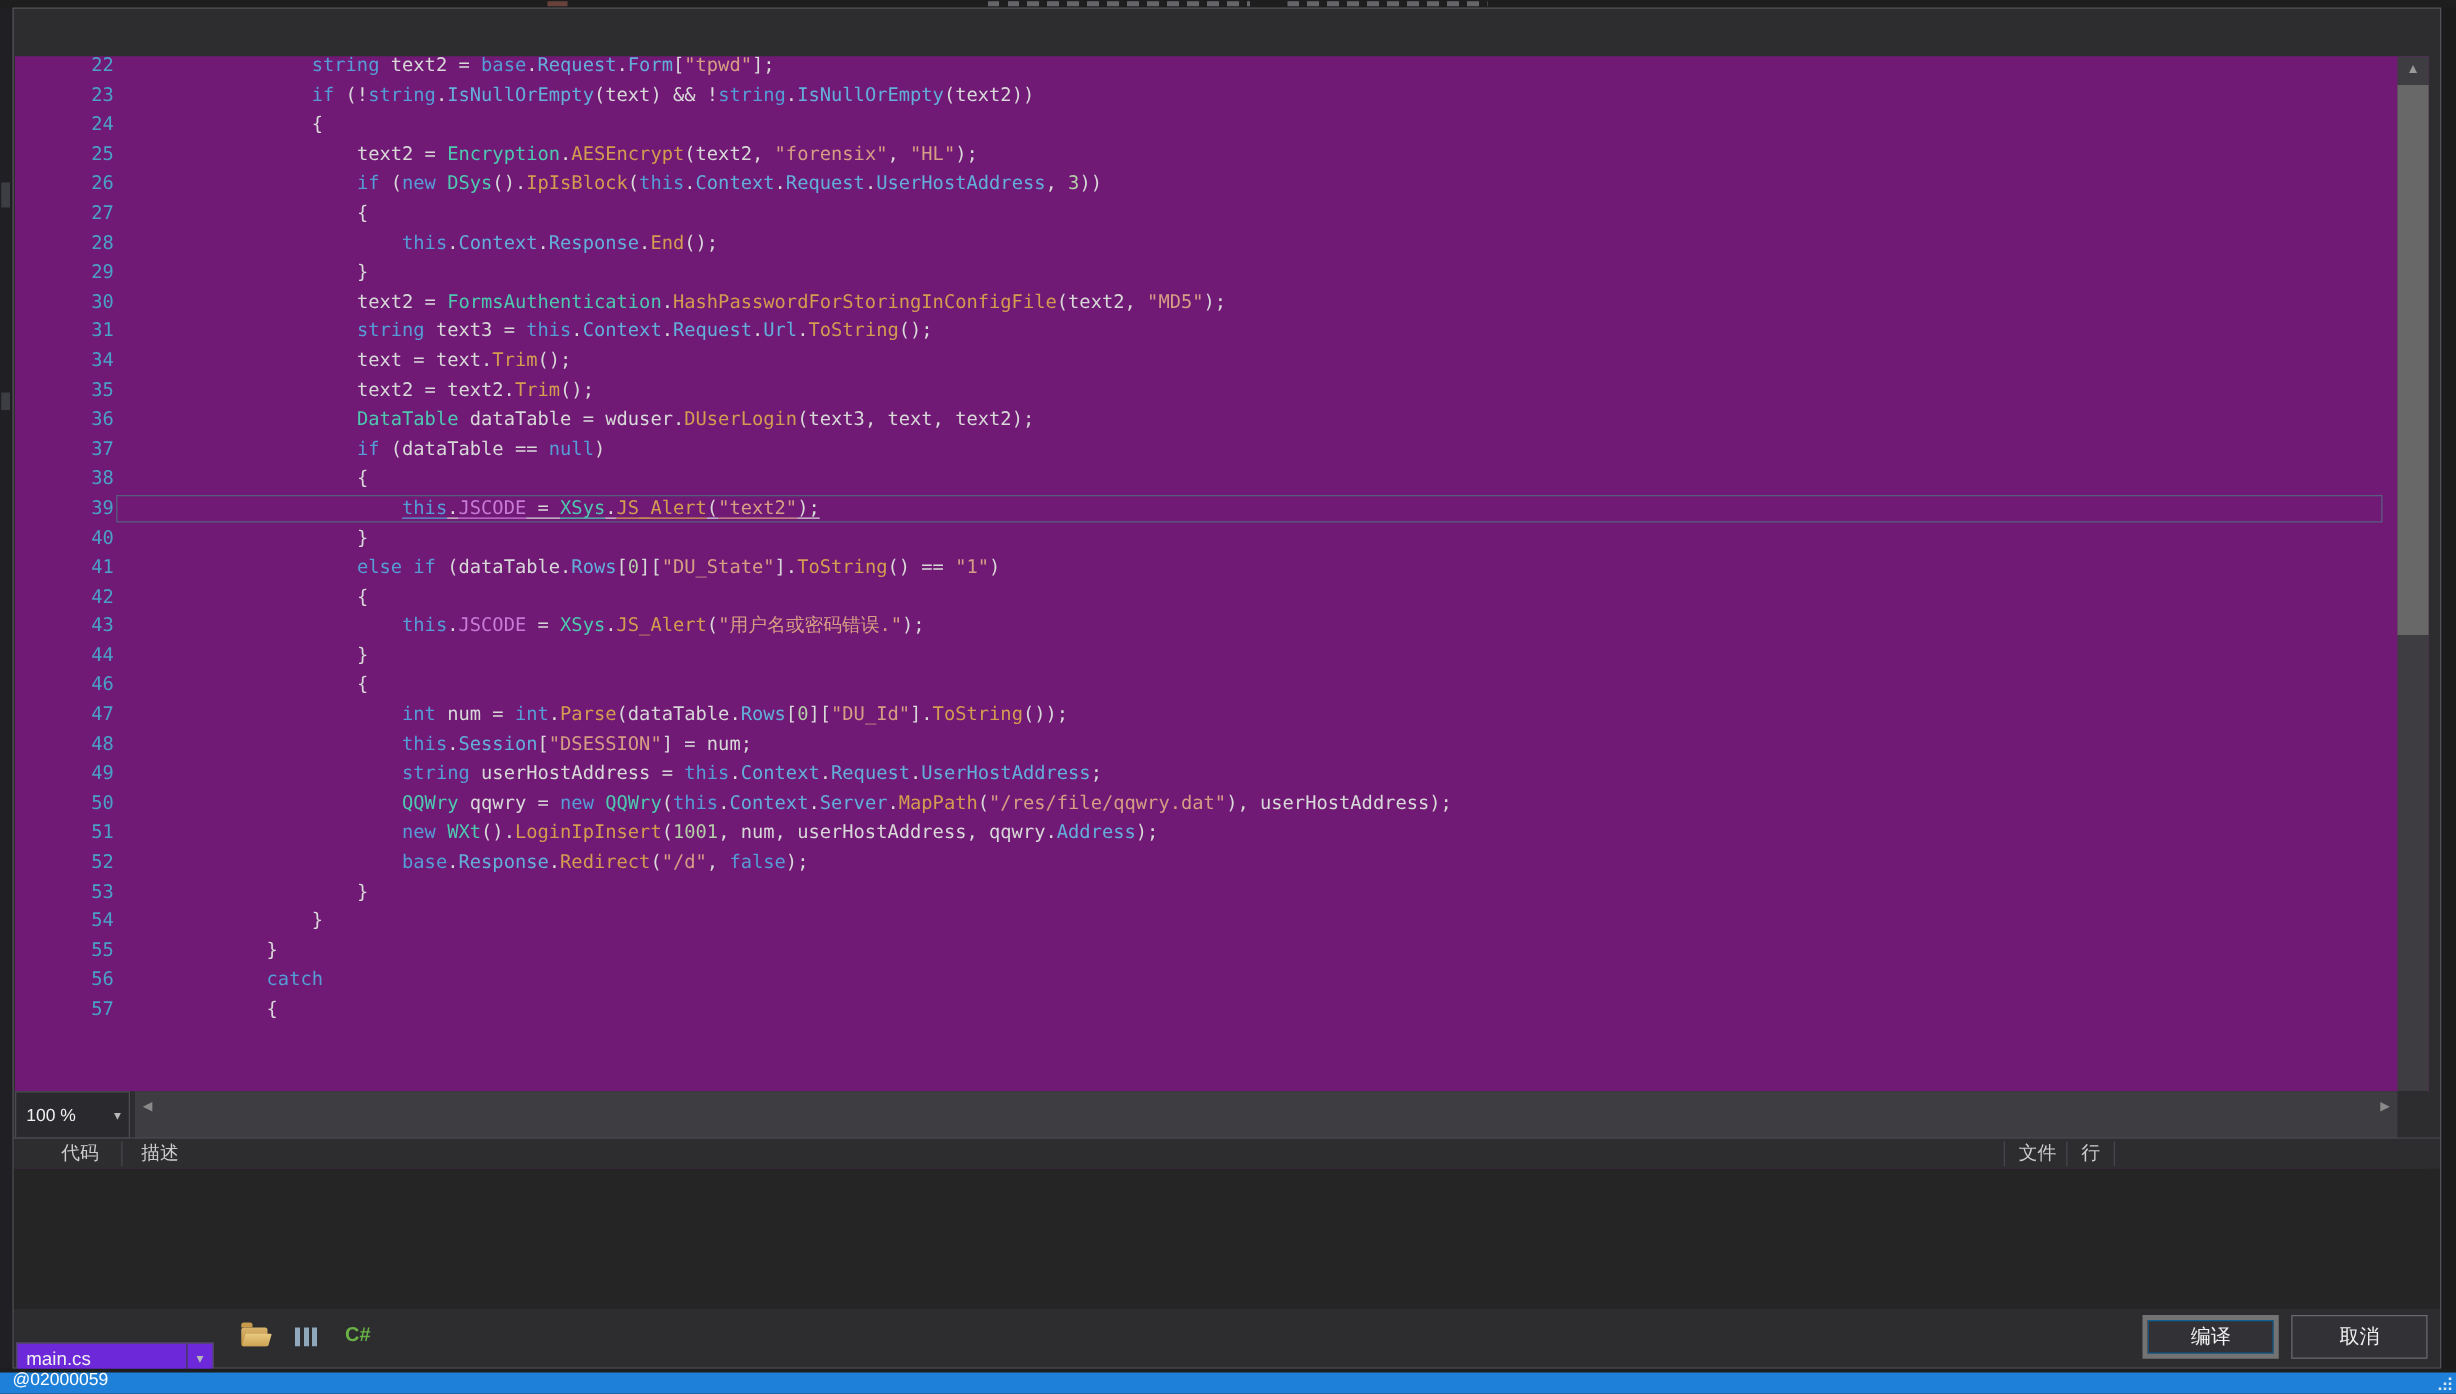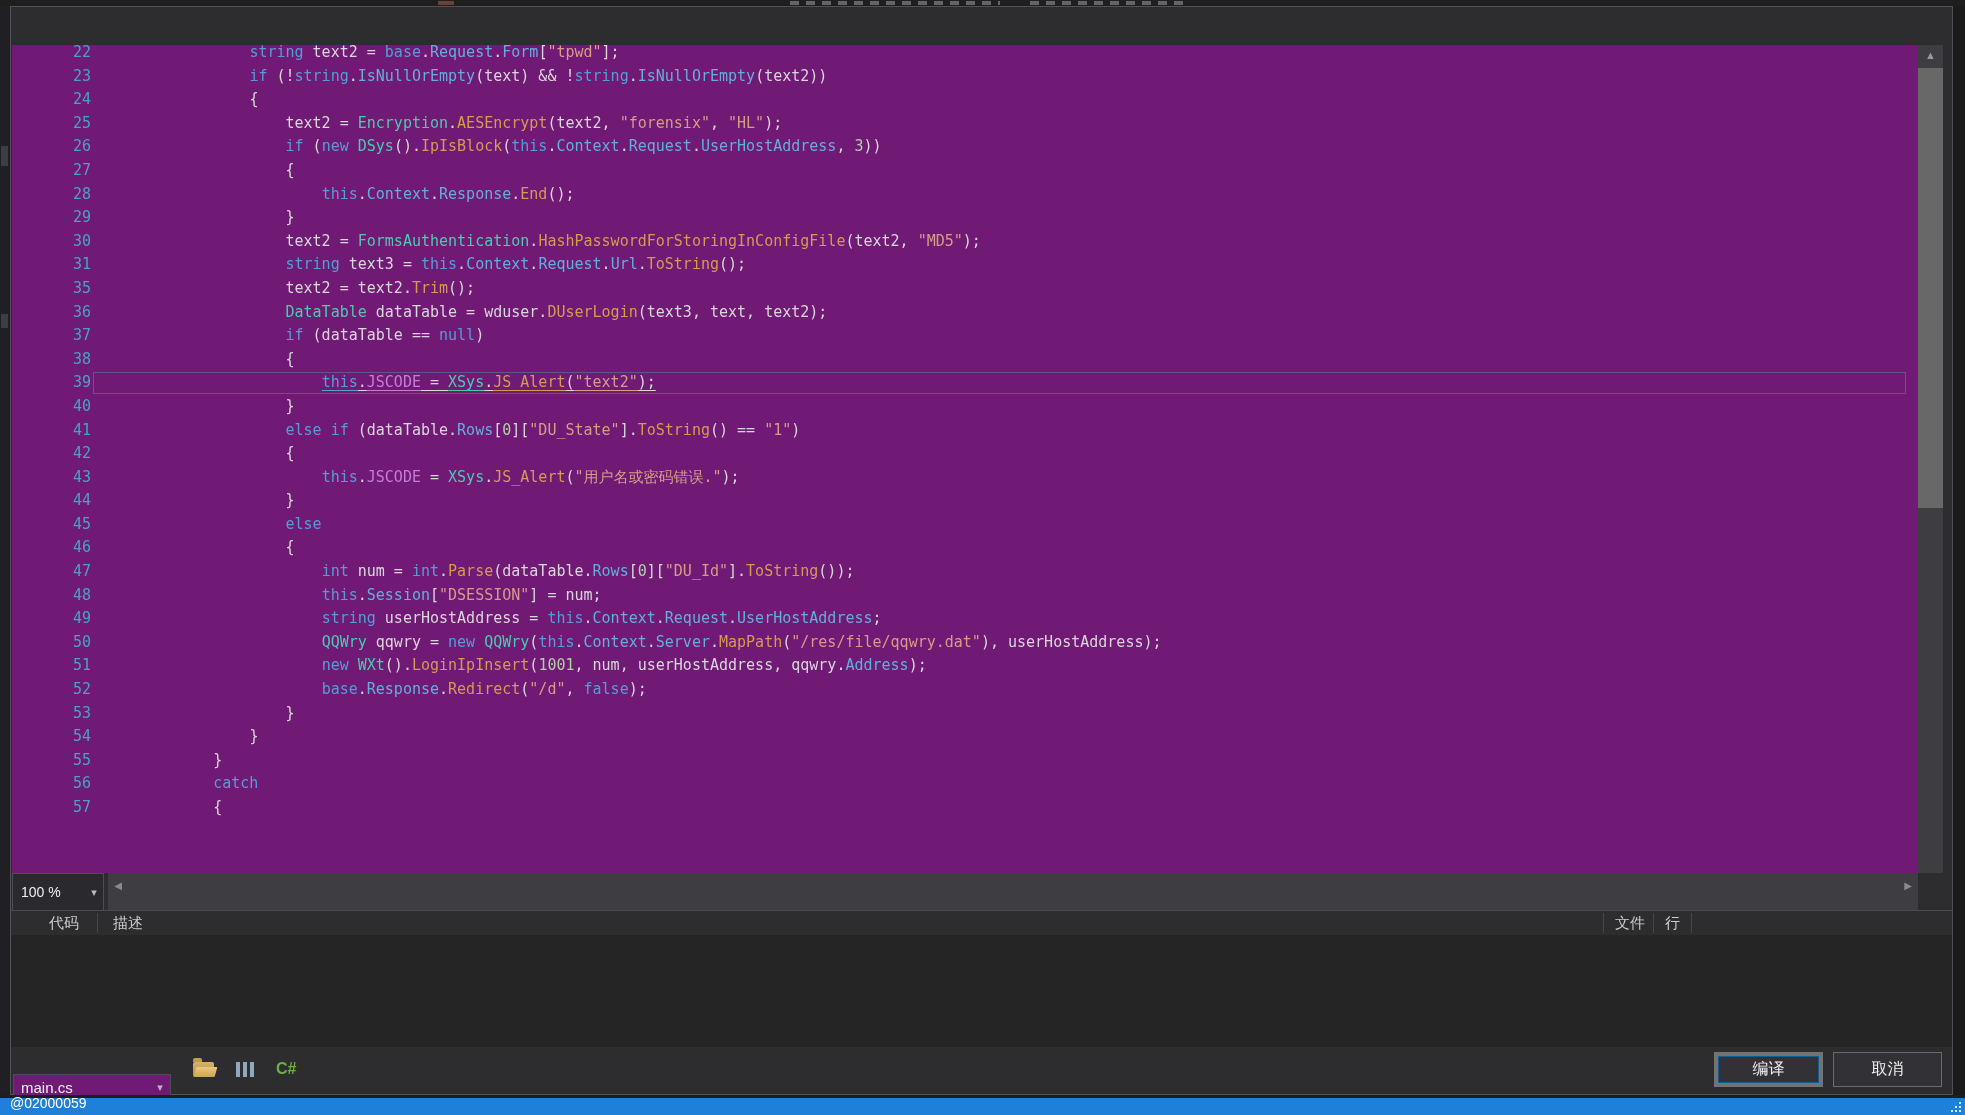--- a/index.html
+++ b/index.html
@@ -62,21 +62,21 @@
   .ehead .sep{position:absolute;top:2px;bottom:2px;width:1px;background:#46464c;}
   .c-code{left:38px;}  .s1{left:86px;}
   .c-desc{left:102px;} .s2{left:1592px;}
   .c-file{left:1604px;}.s3{left:1642px;}
   .c-line{left:1654px;}.s4{left:1680px;}
   .ebody{position:absolute;left:0;right:0;top:928px;height:112px;background:#252526;}
 
   
   .bottombar{position:absolute;left:0;right:0;top:1043px;height:38px;display:flex;align-items:center;
     padding:0 10px 0 2px;box-sizing:border-box;background:#2d2d30;}
-  .filecombo{flex:none;width:158px;height:27px;display:flex;align-items:center;background:#701a75;
+  .filecombo{flex:none;width:158px;height:27px;display:flex;align-items:center;background:#6d28d9;
     border:1px solid #4c4c52;box-sizing:border-box;color:#f0f0f0;font-size:15px;cursor:pointer;margin-top:36px;}
   .filecombo .fv{flex:1;padding-left:7px;}
   .filecombo .fa{flex:none;width:20px;text-align:center;color:#b8b8b8;font-size:11px;border-left:1px solid #3c3c42;line-height:25px;}
   .toolicon{flex:none;margin-left:22px;cursor:pointer;position:relative;}
   .folder{width:21px;height:15px;background:linear-gradient(180deg,#d9b36b,#b98e3e);border-radius:2px;}
   .folder::before{content:'';position:absolute;top:-4px;left:0;width:9px;height:4px;background:#c89b4c;border-radius:2px 2px 0 0;}
   .folder::after{content:'';position:absolute;left:2px;right:-2px;bottom:0;height:10px;
     background:linear-gradient(180deg,#e9c97f,#cda454);transform:skewX(-16deg);border-radius:1px;}
   .cols{width:18px;height:15px;background:repeating-linear-gradient(90deg,#8fa8bc 0 4px,transparent 4px 7px);}
   .lang{flex:none;margin-left:22px;color:#69b045;font-weight:bold;font-size:16px;cursor:default;}
@@ -117,31 +117,31 @@
           <div class="line"><span class="ln">22</span><span class="code"><span class="tok ind">            </span><span class="tok k">string</span><span class="tok pl"> text2 = </span><span class="tok k">base</span><span class="tok pl">.</span><span class="tok pr">Request</span><span class="tok pl">.</span><span class="tok pr">Form</span><span class="tok pl">[</span><span class="tok s">"tpwd"</span><span class="tok pl">];</span></span></div>
           <div class="line"><span class="ln">23</span><span class="code"><span class="tok ind">            </span><span class="tok k">if</span><span class="tok pl"> (!</span><span class="tok k">string</span><span class="tok pl">.</span><span class="tok pr">IsNullOrEmpty</span><span class="tok pl">(text) &amp;&amp; !</span><span class="tok k">string</span><span class="tok pl">.</span><span class="tok pr">IsNullOrEmpty</span><span class="tok pl">(text2))</span></span></div>
           <div class="line"><span class="ln">24</span><span class="code"><span class="tok ind">            </span><span class="tok pl">{</span></span></div>
           <div class="line"><span class="ln">25</span><span class="code"><span class="tok ind">                </span><span class="tok pl">text2 = </span><span class="tok t">Encryption</span><span class="tok pl">.</span><span class="tok m">AESEncrypt</span><span class="tok pl">(text2, </span><span class="tok s">"forensix"</span><span class="tok pl">, </span><span class="tok s">"HL"</span><span class="tok pl">);</span></span></div>
           <div class="line"><span class="ln">26</span><span class="code"><span class="tok ind">                </span><span class="tok k">if</span><span class="tok pl"> (</span><span class="tok k">new</span><span class="tok pl"> </span><span class="tok t">DSys</span><span class="tok pl">().</span><span class="tok m">IpIsBlock</span><span class="tok pl">(</span><span class="tok k">this</span><span class="tok pl">.</span><span class="tok pr">Context</span><span class="tok pl">.</span><span class="tok pr">Request</span><span class="tok pl">.</span><span class="tok pr">UserHostAddress</span><span class="tok pl">, </span><span class="tok n">3</span><span class="tok pl">))</span></span></div>
           <div class="line"><span class="ln">27</span><span class="code"><span class="tok ind">                </span><span class="tok pl">{</span></span></div>
           <div class="line"><span class="ln">28</span><span class="code"><span class="tok ind">                    </span><span class="tok k">this</span><span class="tok pl">.</span><span class="tok pr">Context</span><span class="tok pl">.</span><span class="tok pr">Response</span><span class="tok pl">.</span><span class="tok m">End</span><span class="tok pl">();</span></span></div>
           <div class="line"><span class="ln">29</span><span class="code"><span class="tok ind">                </span><span class="tok pl">}</span></span></div>
           <div class="line"><span class="ln">30</span><span class="code"><span class="tok ind">                </span><span class="tok pl">text2 = </span><span class="tok t">FormsAuthentication</span><span class="tok pl">.</span><span class="tok m">HashPasswordForStoringInConfigFile</span><span class="tok pl">(text2, </span><span class="tok s">"MD5"</span><span class="tok pl">);</span></span></div>
           <div class="line"><span class="ln">31</span><span class="code"><span class="tok ind">                </span><span class="tok k">string</span><span class="tok pl"> text3 = </span><span class="tok k">this</span><span class="tok pl">.</span><span class="tok pr">Context</span><span class="tok pl">.</span><span class="tok pr">Request</span><span class="tok pl">.</span><span class="tok pr">Url</span><span class="tok pl">.</span><span class="tok m">ToString</span><span class="tok pl">();</span></span></div>
+          <div class="line"><span class="ln">34</span><span class="code"><span class="tok ind">                </span><span class="tok pl">text = text.</span><span class="tok m">Trim</span><span class="tok pl">();</span></span></div>
           <div class="line"><span class="ln">35</span><span class="code"><span class="tok ind">                </span><span class="tok pl">text2 = text2.</span><span class="tok m">Trim</span><span class="tok pl">();</span></span></div>
           <div class="line"><span class="ln">36</span><span class="code"><span class="tok ind">                </span><span class="tok t">DataTable</span><span class="tok pl"> dataTable = wduser.</span><span class="tok m">DUserLogin</span><span class="tok pl">(text3, text, text2);</span></span></div>
           <div class="line"><span class="ln">37</span><span class="code"><span class="tok ind">                </span><span class="tok k">if</span><span class="tok pl"> (dataTable == </span><span class="tok k">null</span><span class="tok pl">)</span></span></div>
           <div class="line"><span class="ln">38</span><span class="code"><span class="tok ind">                </span><span class="tok pl">{</span></span></div>
           <div class="line cur"><span class="ln">39</span><span class="code"><span class="tok ind">                    </span><span class="tok k">this</span><span class="tok pl">.</span><span class="tok f">JSCODE</span><span class="tok pl"> = </span><span class="tok t">XSys</span><span class="tok pl">.</span><span class="tok m">JS_Alert</span><span class="tok pl">(</span><span class="tok s">"text2"</span><span class="tok pl">);</span></span></div>
           <div class="line"><span class="ln">40</span><span class="code"><span class="tok ind">                </span><span class="tok pl">}</span></span></div>
           <div class="line"><span class="ln">41</span><span class="code"><span class="tok ind">                </span><span class="tok k">else</span><span class="tok pl"> </span><span class="tok k">if</span><span class="tok pl"> (dataTable.</span><span class="tok pr">Rows</span><span class="tok pl">[</span><span class="tok n">0</span><span class="tok pl">][</span><span class="tok s">"DU_State"</span><span class="tok pl">].</span><span class="tok m">ToString</span><span class="tok pl">() == </span><span class="tok s">"1"</span><span class="tok pl">)</span></span></div>
           <div class="line"><span class="ln">42</span><span class="code"><span class="tok ind">                </span><span class="tok pl">{</span></span></div>
           <div class="line"><span class="ln">43</span><span class="code"><span class="tok ind">                    </span><span class="tok k">this</span><span class="tok pl">.</span><span class="tok f">JSCODE</span><span class="tok pl"> = </span><span class="tok t">XSys</span><span class="tok pl">.</span><span class="tok m">JS_Alert</span><span class="tok pl">(</span><span class="tok s">"用户名或密码错误."</span><span class="tok pl">);</span></span></div>
           <div class="line"><span class="ln">44</span><span class="code"><span class="tok ind">                </span><span class="tok pl">}</span></span></div>
-          <div class="line"><span class="ln">45</span><span class="code"><span class="tok ind">                </span><span class="tok k">else</span></span></div>
           <div class="line"><span class="ln">46</span><span class="code"><span class="tok ind">                </span><span class="tok pl">{</span></span></div>
           <div class="line"><span class="ln">47</span><span class="code"><span class="tok ind">                    </span><span class="tok k">int</span><span class="tok pl"> num = </span><span class="tok k">int</span><span class="tok pl">.</span><span class="tok m">Parse</span><span class="tok pl">(dataTable.</span><span class="tok pr">Rows</span><span class="tok pl">[</span><span class="tok n">0</span><span class="tok pl">][</span><span class="tok s">"DU_Id"</span><span class="tok pl">].</span><span class="tok m">ToString</span><span class="tok pl">());</span></span></div>
           <div class="line"><span class="ln">48</span><span class="code"><span class="tok ind">                    </span><span class="tok k">this</span><span class="tok pl">.</span><span class="tok pr">Session</span><span class="tok pl">[</span><span class="tok s">"DSESSION"</span><span class="tok pl">] = num;</span></span></div>
           <div class="line"><span class="ln">49</span><span class="code"><span class="tok ind">                    </span><span class="tok k">string</span><span class="tok pl"> userHostAddress = </span><span class="tok k">this</span><span class="tok pl">.</span><span class="tok pr">Context</span><span class="tok pl">.</span><span class="tok pr">Request</span><span class="tok pl">.</span><span class="tok pr">UserHostAddress</span><span class="tok pl">;</span></span></div>
           <div class="line"><span class="ln">50</span><span class="code"><span class="tok ind">                    </span><span class="tok t">QQWry</span><span class="tok pl"> qqwry = </span><span class="tok k">new</span><span class="tok pl"> </span><span class="tok t">QQWry</span><span class="tok pl">(</span><span class="tok k">this</span><span class="tok pl">.</span><span class="tok pr">Context</span><span class="tok pl">.</span><span class="tok pr">Server</span><span class="tok pl">.</span><span class="tok m">MapPath</span><span class="tok pl">(</span><span class="tok s">"/res/file/qqwry.dat"</span><span class="tok pl">), userHostAddress);</span></span></div>
           <div class="line"><span class="ln">51</span><span class="code"><span class="tok ind">                    </span><span class="tok k">new</span><span class="tok pl"> </span><span class="tok t">WXt</span><span class="tok pl">().</span><span class="tok m">LoginIpInsert</span><span class="tok pl">(</span><span class="tok n">1001</span><span class="tok pl">, num, userHostAddress, qqwry.</span><span class="tok pr">Address</span><span class="tok pl">);</span></span></div>
           <div class="line"><span class="ln">52</span><span class="code"><span class="tok ind">                    </span><span class="tok k">base</span><span class="tok pl">.</span><span class="tok pr">Response</span><span class="tok pl">.</span><span class="tok m">Redirect</span><span class="tok pl">(</span><span class="tok s">"/d"</span><span class="tok pl">, </span><span class="tok k">false</span><span class="tok pl">);</span></span></div>
           <div class="line"><span class="ln">53</span><span class="code"><span class="tok ind">                </span><span class="tok pl">}</span></span></div>
           <div class="line"><span class="ln">54</span><span class="code"><span class="tok ind">            </span><span class="tok pl">}</span></span></div>
           <div class="line"><span class="ln">55</span><span class="code"><span class="tok ind">        </span><span class="tok pl">}</span></span></div>

